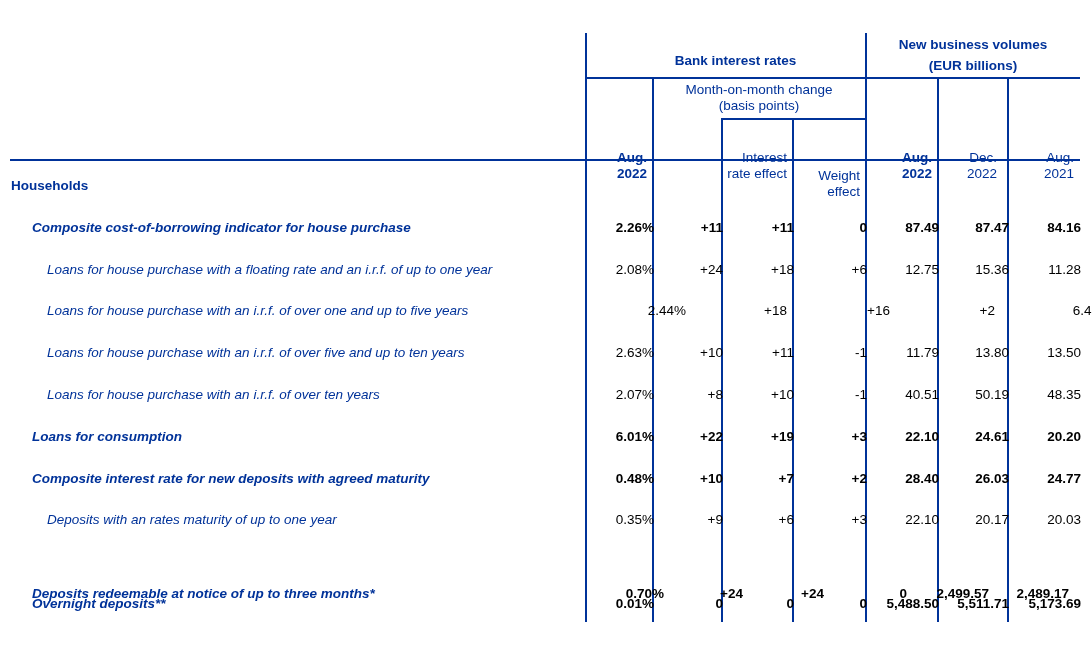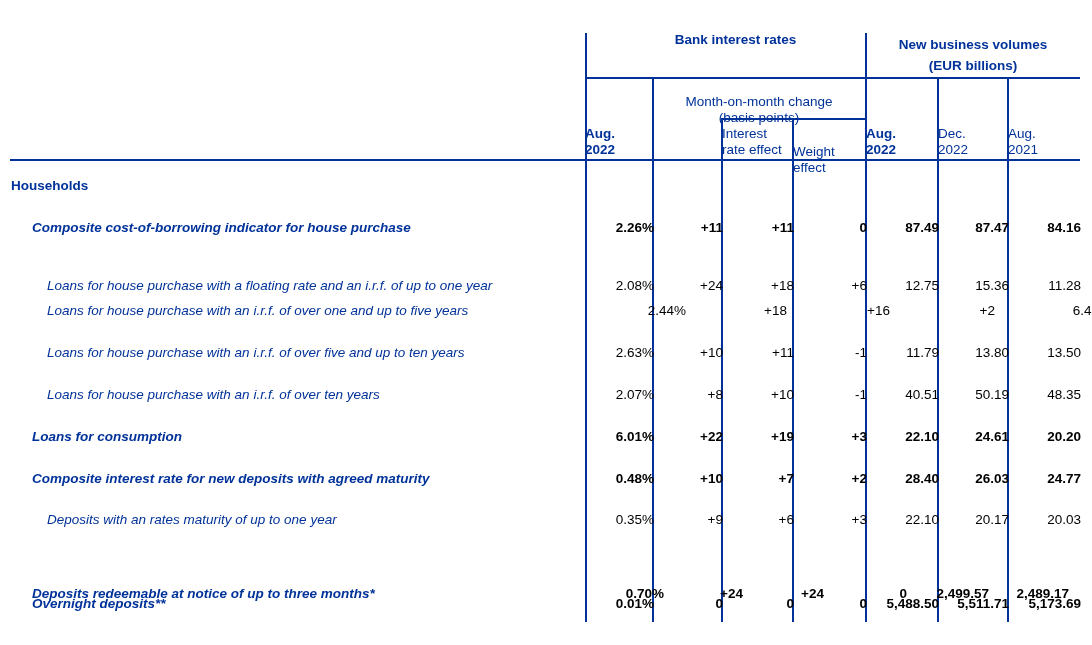--- a/index.html
+++ b/index.html
@@ -8,21 +8,21 @@
          color:#003299;font-size:13.5px;}
   
   .vline{position:absolute;width:1.5px;background:#003299;}
   .hline{position:absolute;height:1.5px;background:#003299;}
   .hline.thick{height:2px;}
   
   .group-head{position:absolute;display:flex;flex-direction:column;align-items:center;
               justify-content:center;text-align:center;font-weight:bold;line-height:21px;}
   .mom-head{position:absolute;text-align:center;line-height:16px;}
   .col-head{position:absolute;display:flex;flex-direction:column;justify-content:flex-end;
-            text-align:left;line-height:16px;box-sizing:border-box;padding-right:6px;}
+            text-align:right;line-height:16px;box-sizing:border-box;padding-right:6px;margin-top:24px;}
   .col-head.bold{font-weight:bold;}
   
   .trow{position:absolute;left:0;width:1080px;height:42px;display:flex;align-items:center;}
   .cell{box-sizing:border-box;flex:none;}
   .cell.label{width:585px;padding-left:11px;}
   .cell.num{text-align:right;padding-right:7px;color:#000000;}
   .w1{width:76px;} .w2{width:69px;} .w3{width:71px;} .w4{width:73px;}
   .w5{width:72px;} .w6{width:70px;} .w7{width:72px;}
   .lbl-section{font-weight:bold;}
   .lbl-l1{padding-left:32px !important;font-weight:bold;font-style:italic;}
@@ -38,29 +38,29 @@
   <div class="vline" style="left:652px;top:77px;height:545px;"></div>
   <div class="vline" style="left:721px;top:118px;height:504px;"></div>
   <div class="vline" style="left:792px;top:118px;height:504px;"></div>
   <div class="vline" style="left:865px;top:33px;height:589px;"></div>
   <div class="vline" style="left:937px;top:77px;height:545px;"></div>
   <div class="vline" style="left:1007px;top:77px;height:545px;"></div>
   <div class="hline" style="left:585px;top:77px;width:495px;"></div>
   <div class="hline" style="left:722px;top:118px;width:144px;"></div>
   <div class="hline thick" style="left:10px;top:159px;width:1070px;"></div>
 
-  <div class="group-head" style="left:586px;top:17px;width:299px;height:44px;">
+  <div class="group-head" style="left:586px;top:38px;width:299px;height:44px;">
     <span>Bank interest rates</span>
   </div>
   <div class="group-head" style="left:866px;top:32px;width:214px;height:45px;">
     <span>New business volumes</span>
     <span>(EUR billions)</span>
   </div>
 
-  <div class="mom-head" style="left:653px;top:82px;width:212px;margin-top:12px;">
+  <div class="mom-head" style="left:653px;top:82px;width:212px;">
     <div>Month-on-month change</div>
     <div>(basis points)</div>
   </div>
 
   <div class="col-head bold" style="left:585px;top:120px;width:68px;height:38px;">
     <span>Aug.</span>
     <span>2022</span>
   </div>
   <div class="col-head" style="left:722px;top:120px;width:71px;height:38px;">
     <span>Interest</span>
@@ -91,21 +91,21 @@
     <div class="cell label lbl-l1">Composite cost-of-borrowing indicator for house purchase</div>
     <div class="cell num w1">2.26%</div>
     <div class="cell num w2">+11</div>
     <div class="cell num w3">+11</div>
     <div class="cell num w4">0</div>
     <div class="cell num w5">87.49</div>
     <div class="cell num w6">87.47</div>
     <div class="cell num w7">84.16</div>
   </div>
 
-  <div class="trow" style="top:264px;">
+  <div class="trow" style="top:248px;">
     <div class="cell label lbl-l2">Loans for house purchase with a floating rate and an i.r.f. of up to one year</div>
     <div class="cell num w1">2.08%</div>
     <div class="cell num w2">+24</div>
     <div class="cell num w3">+18</div>
     <div class="cell num w4">+6</div>
     <div class="cell num w5">12.75</div>
     <div class="cell num w6">15.36</div>
     <div class="cell num w7">11.28</div>
   </div>
 

